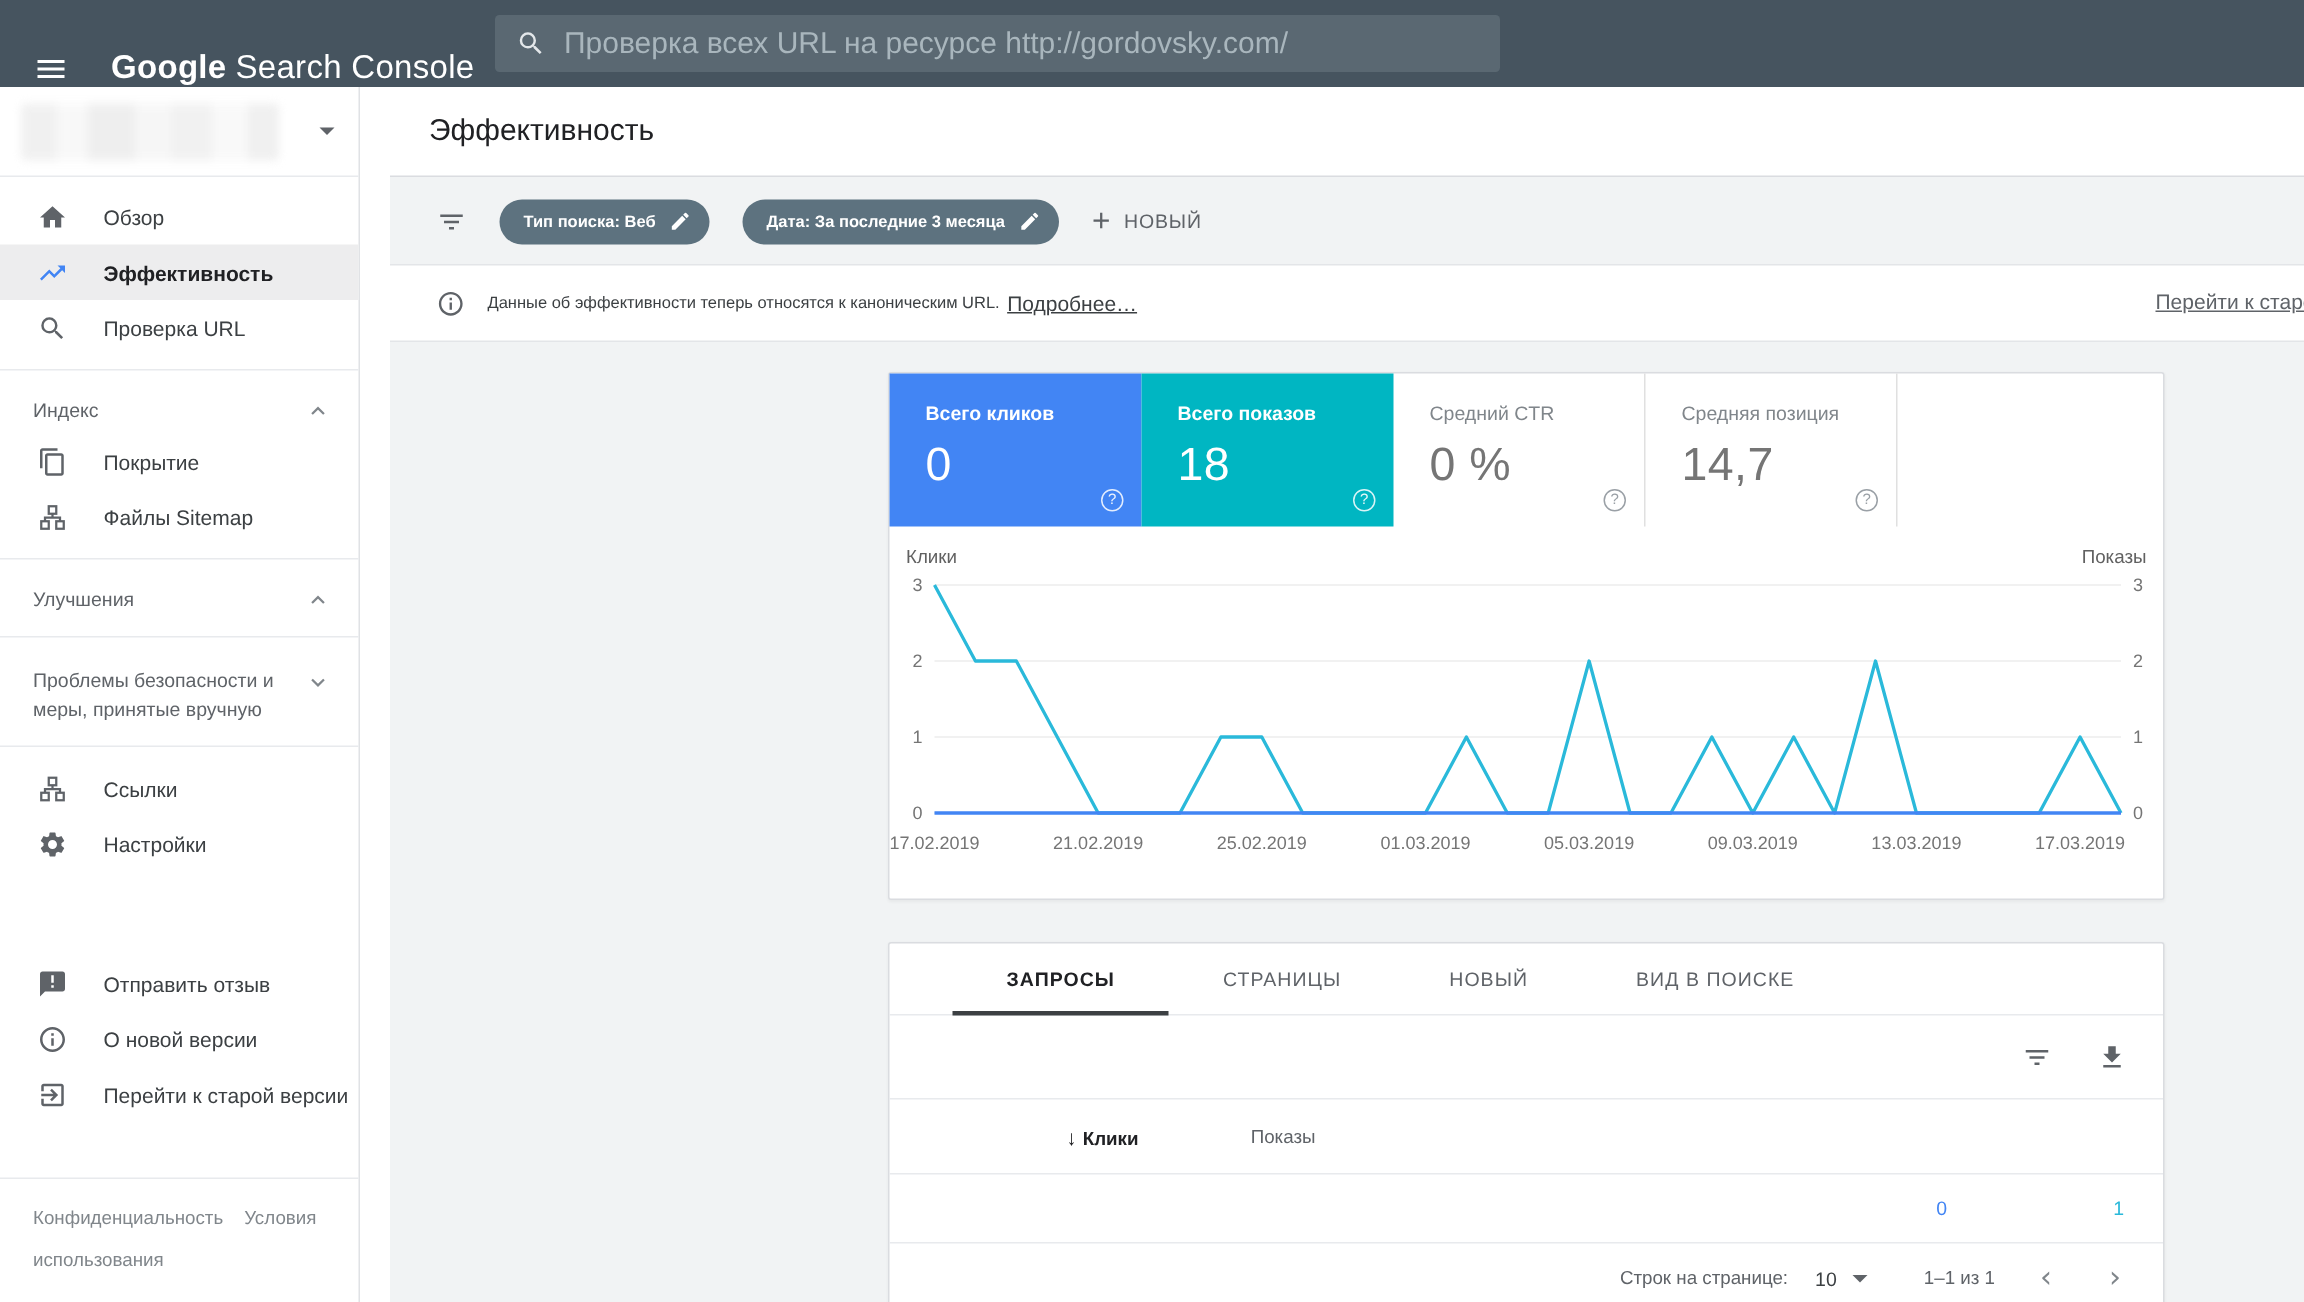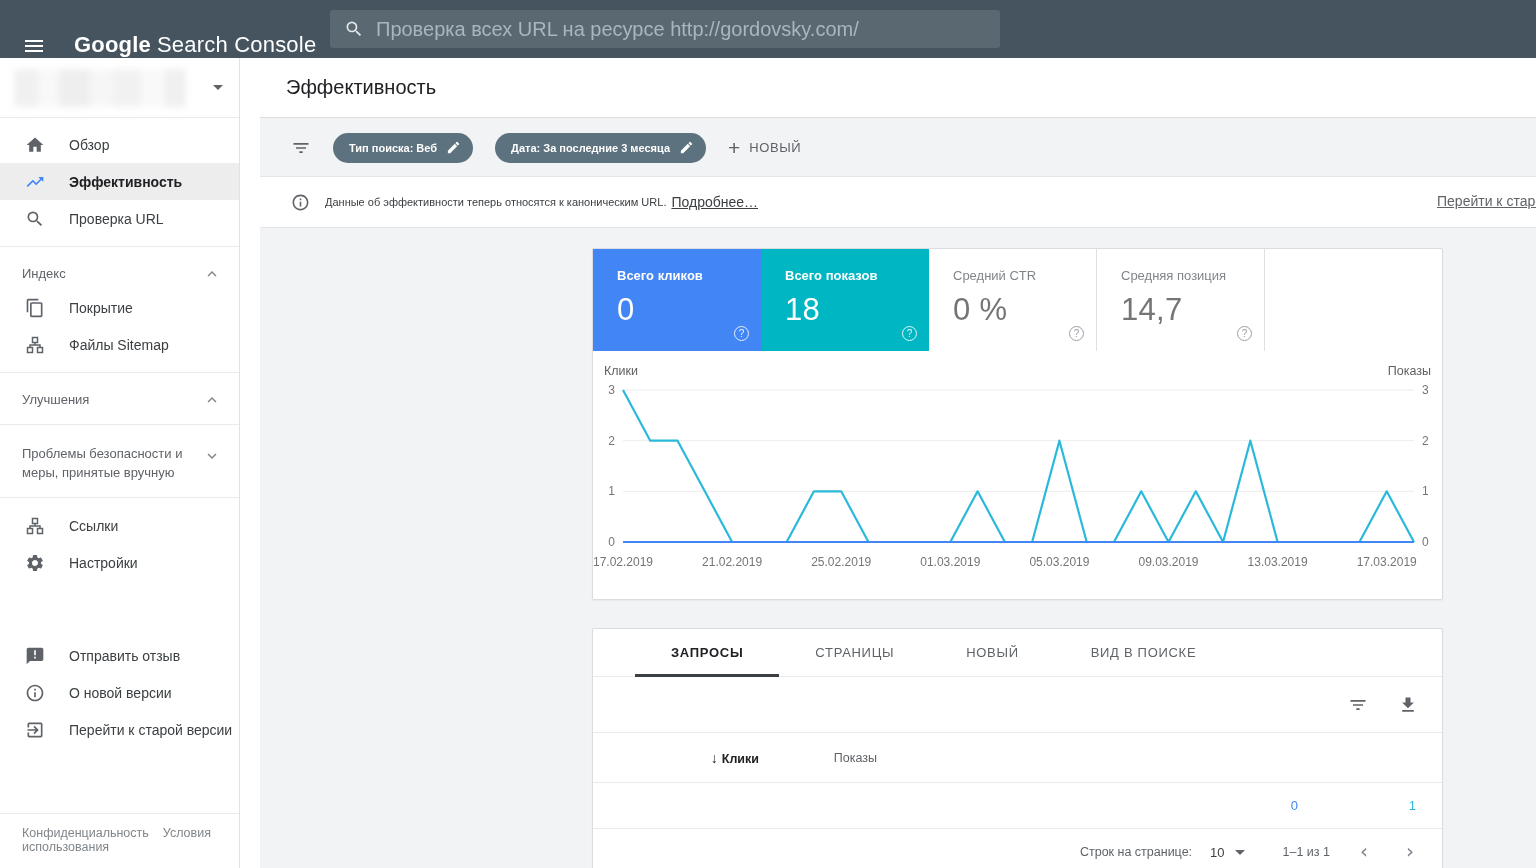--- a/index.html
+++ b/index.html
@@ -35,21 +35,21 @@
   .nav-item.active { background:#ededee; }
   .nicon { width:20px; height:20px; color:#5f6368; flex:0 0 auto; }
   .nav-item.active .nicon { color:#4285f4; }
   .nlabel { margin-left:24px; font-size:14px; color:#3c4043; }
   .nav-item.active .nlabel { color:#202124; font-weight:700; }
   .nav-divider { height:1px; background:#e8eaed; margin:9px 0; }
   .sect { display:flex; align-items:center; padding:8px 18px 6px 22px; cursor:pointer; }
   .sect-title { font-size:13px; color:#5f6368; line-height:19px; flex:1; padding-right:14px; }
   .sect .chev { width:18px; height:18px; color:#80868b; flex:0 0 auto; }
   .spacer { height:56px; }
-  .side-footer { border-top:1px solid #e8eaed; padding:12px 24px 14px 22px; font-size:12.5px; color:#80868b; line-height:14px; }
+  .side-footer { border-top:1px solid #e8eaed; padding:12px 24px 14px 22px; font-size:12.5px; color:#80868b; line-height:28px; }
   .side-footer a { color:#80868b; text-decoration:none; margin-right:14px; cursor:pointer; }
 
   
   .main-bg { position:absolute; left:260px; top:118px; right:0; bottom:0; background:#f1f3f4; z-index:1; }
   .page-header { position:absolute; left:260px; top:58px; right:0; height:60px; background:#fff;
     border-bottom:1px solid #dadce0; display:flex; align-items:center; padding-left:26px; z-index:5; }
   .page-title { font-size:20px; color:#202124; }
 
   .filter-bar { position:absolute; left:260px; top:119px; right:0; height:57px;
     display:flex; align-items:center; padding-left:31px; z-index:5; }

